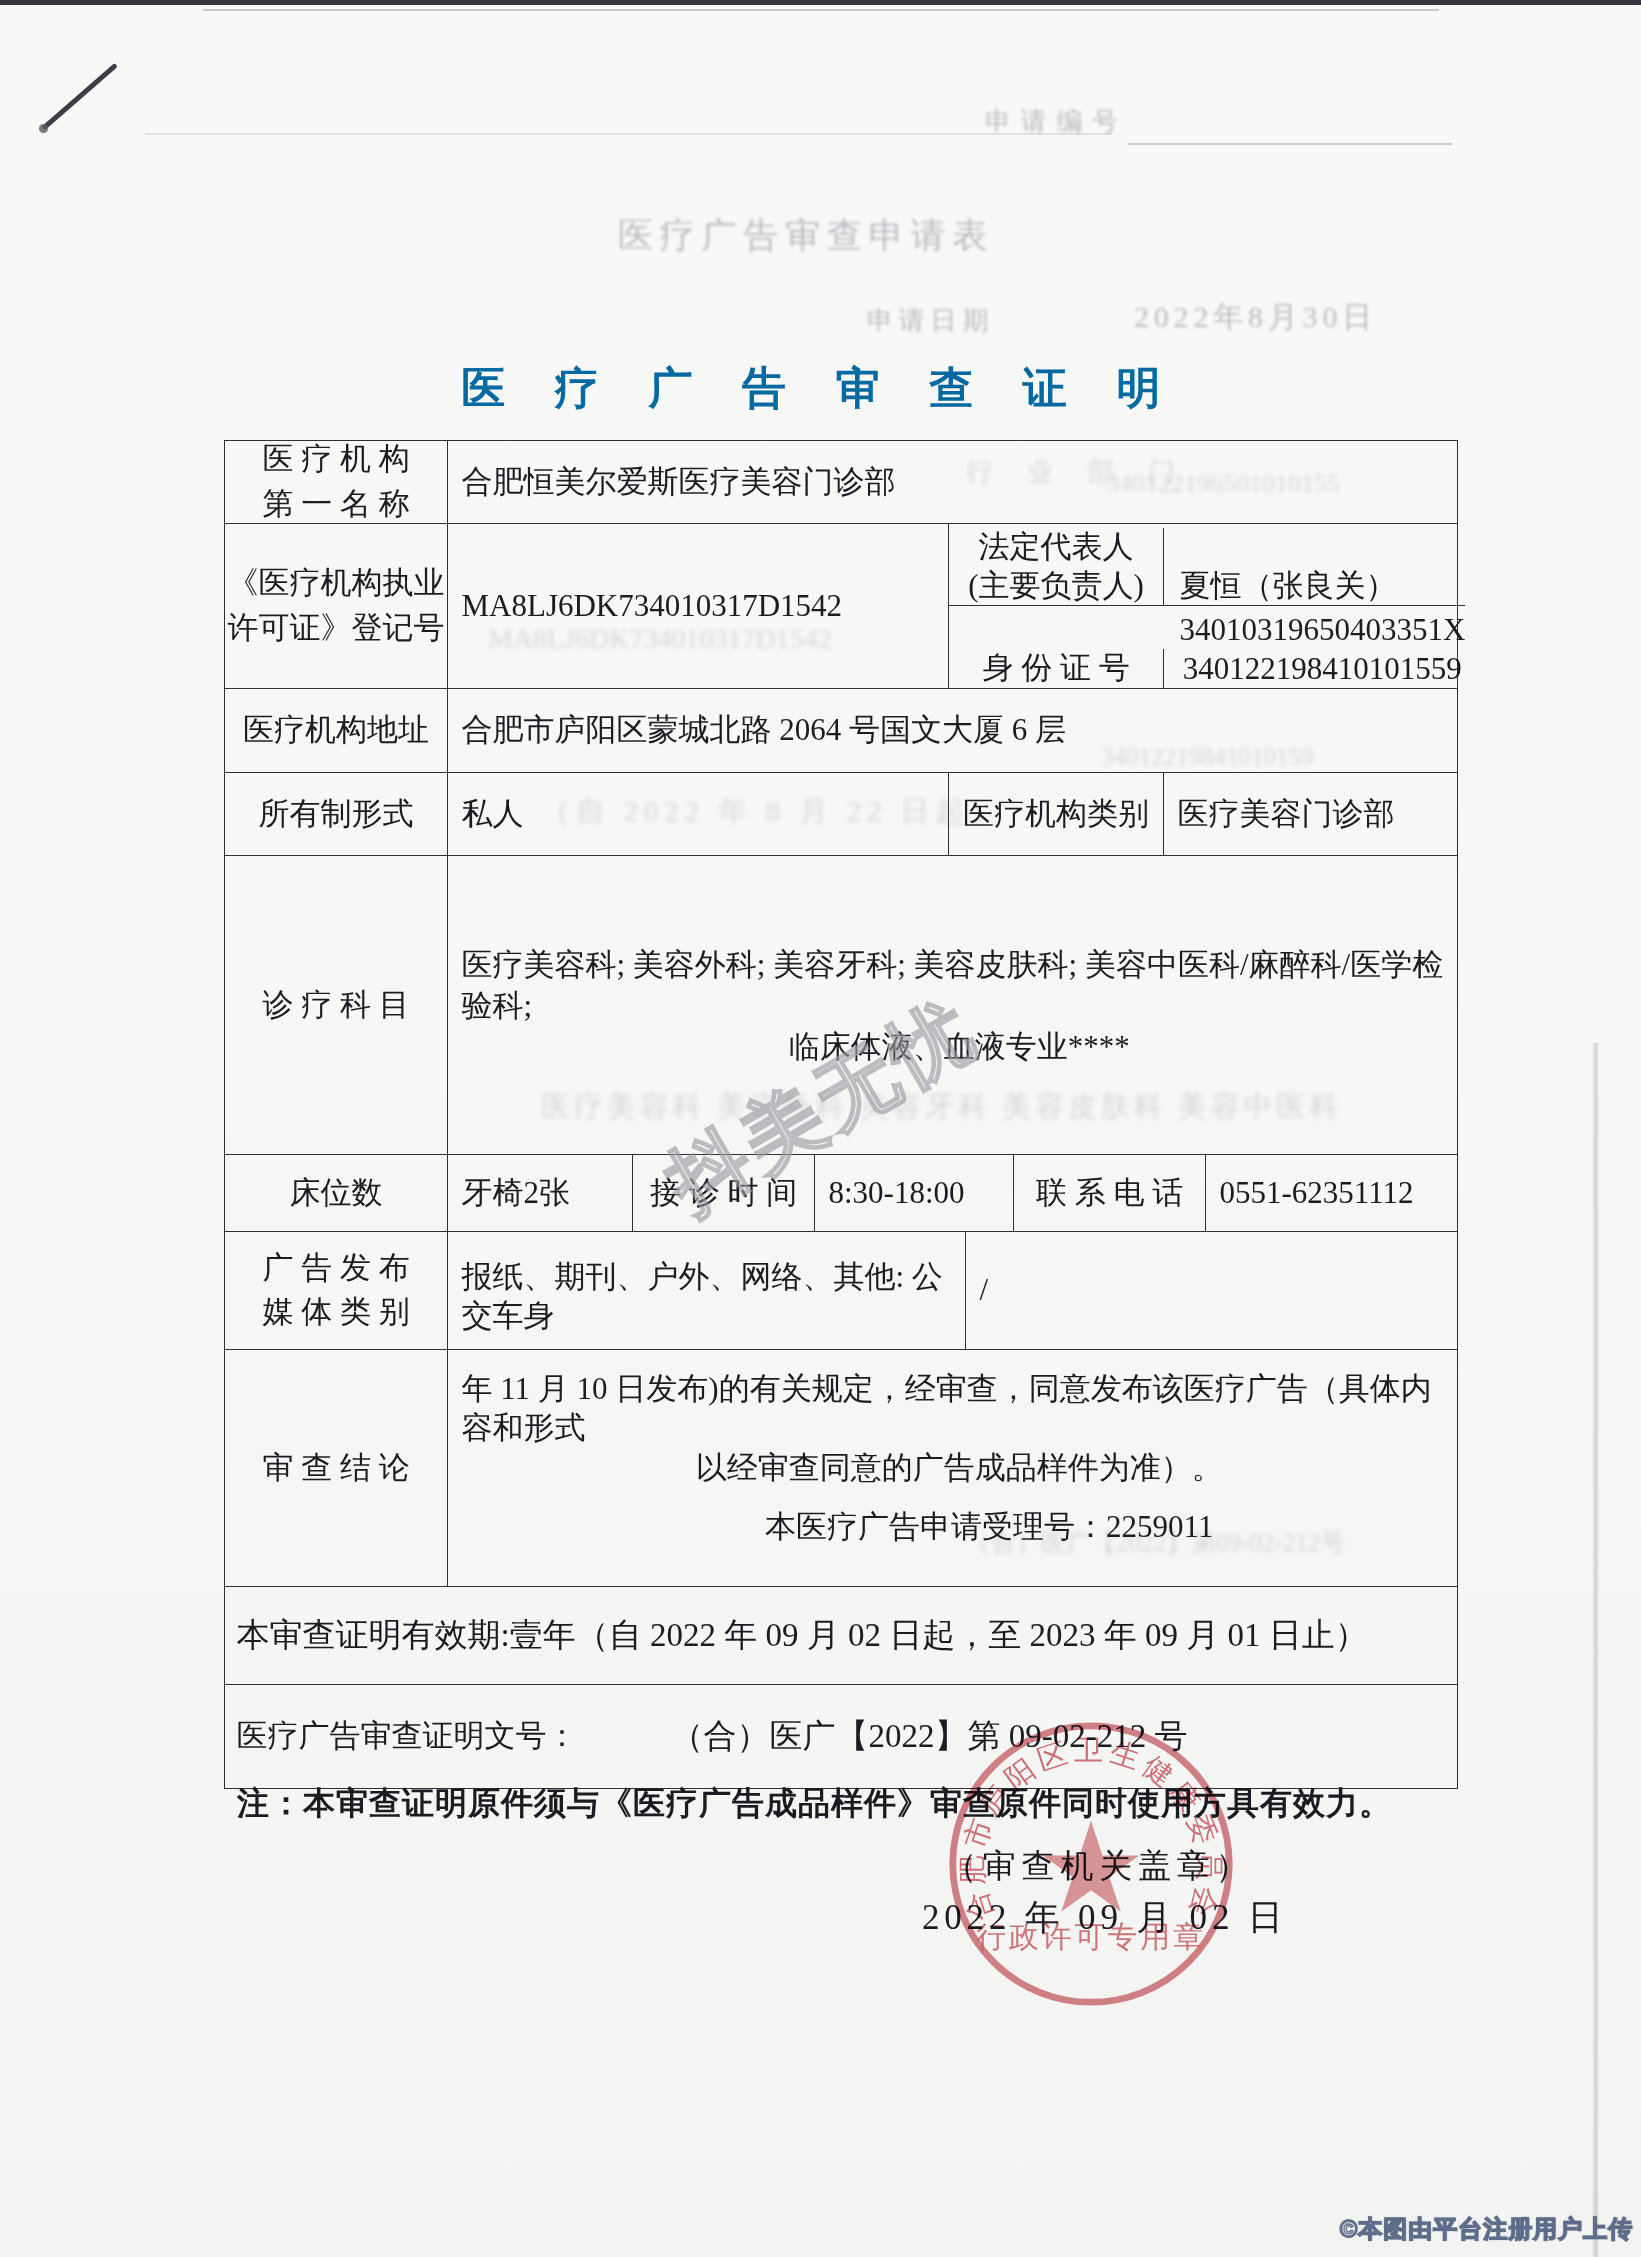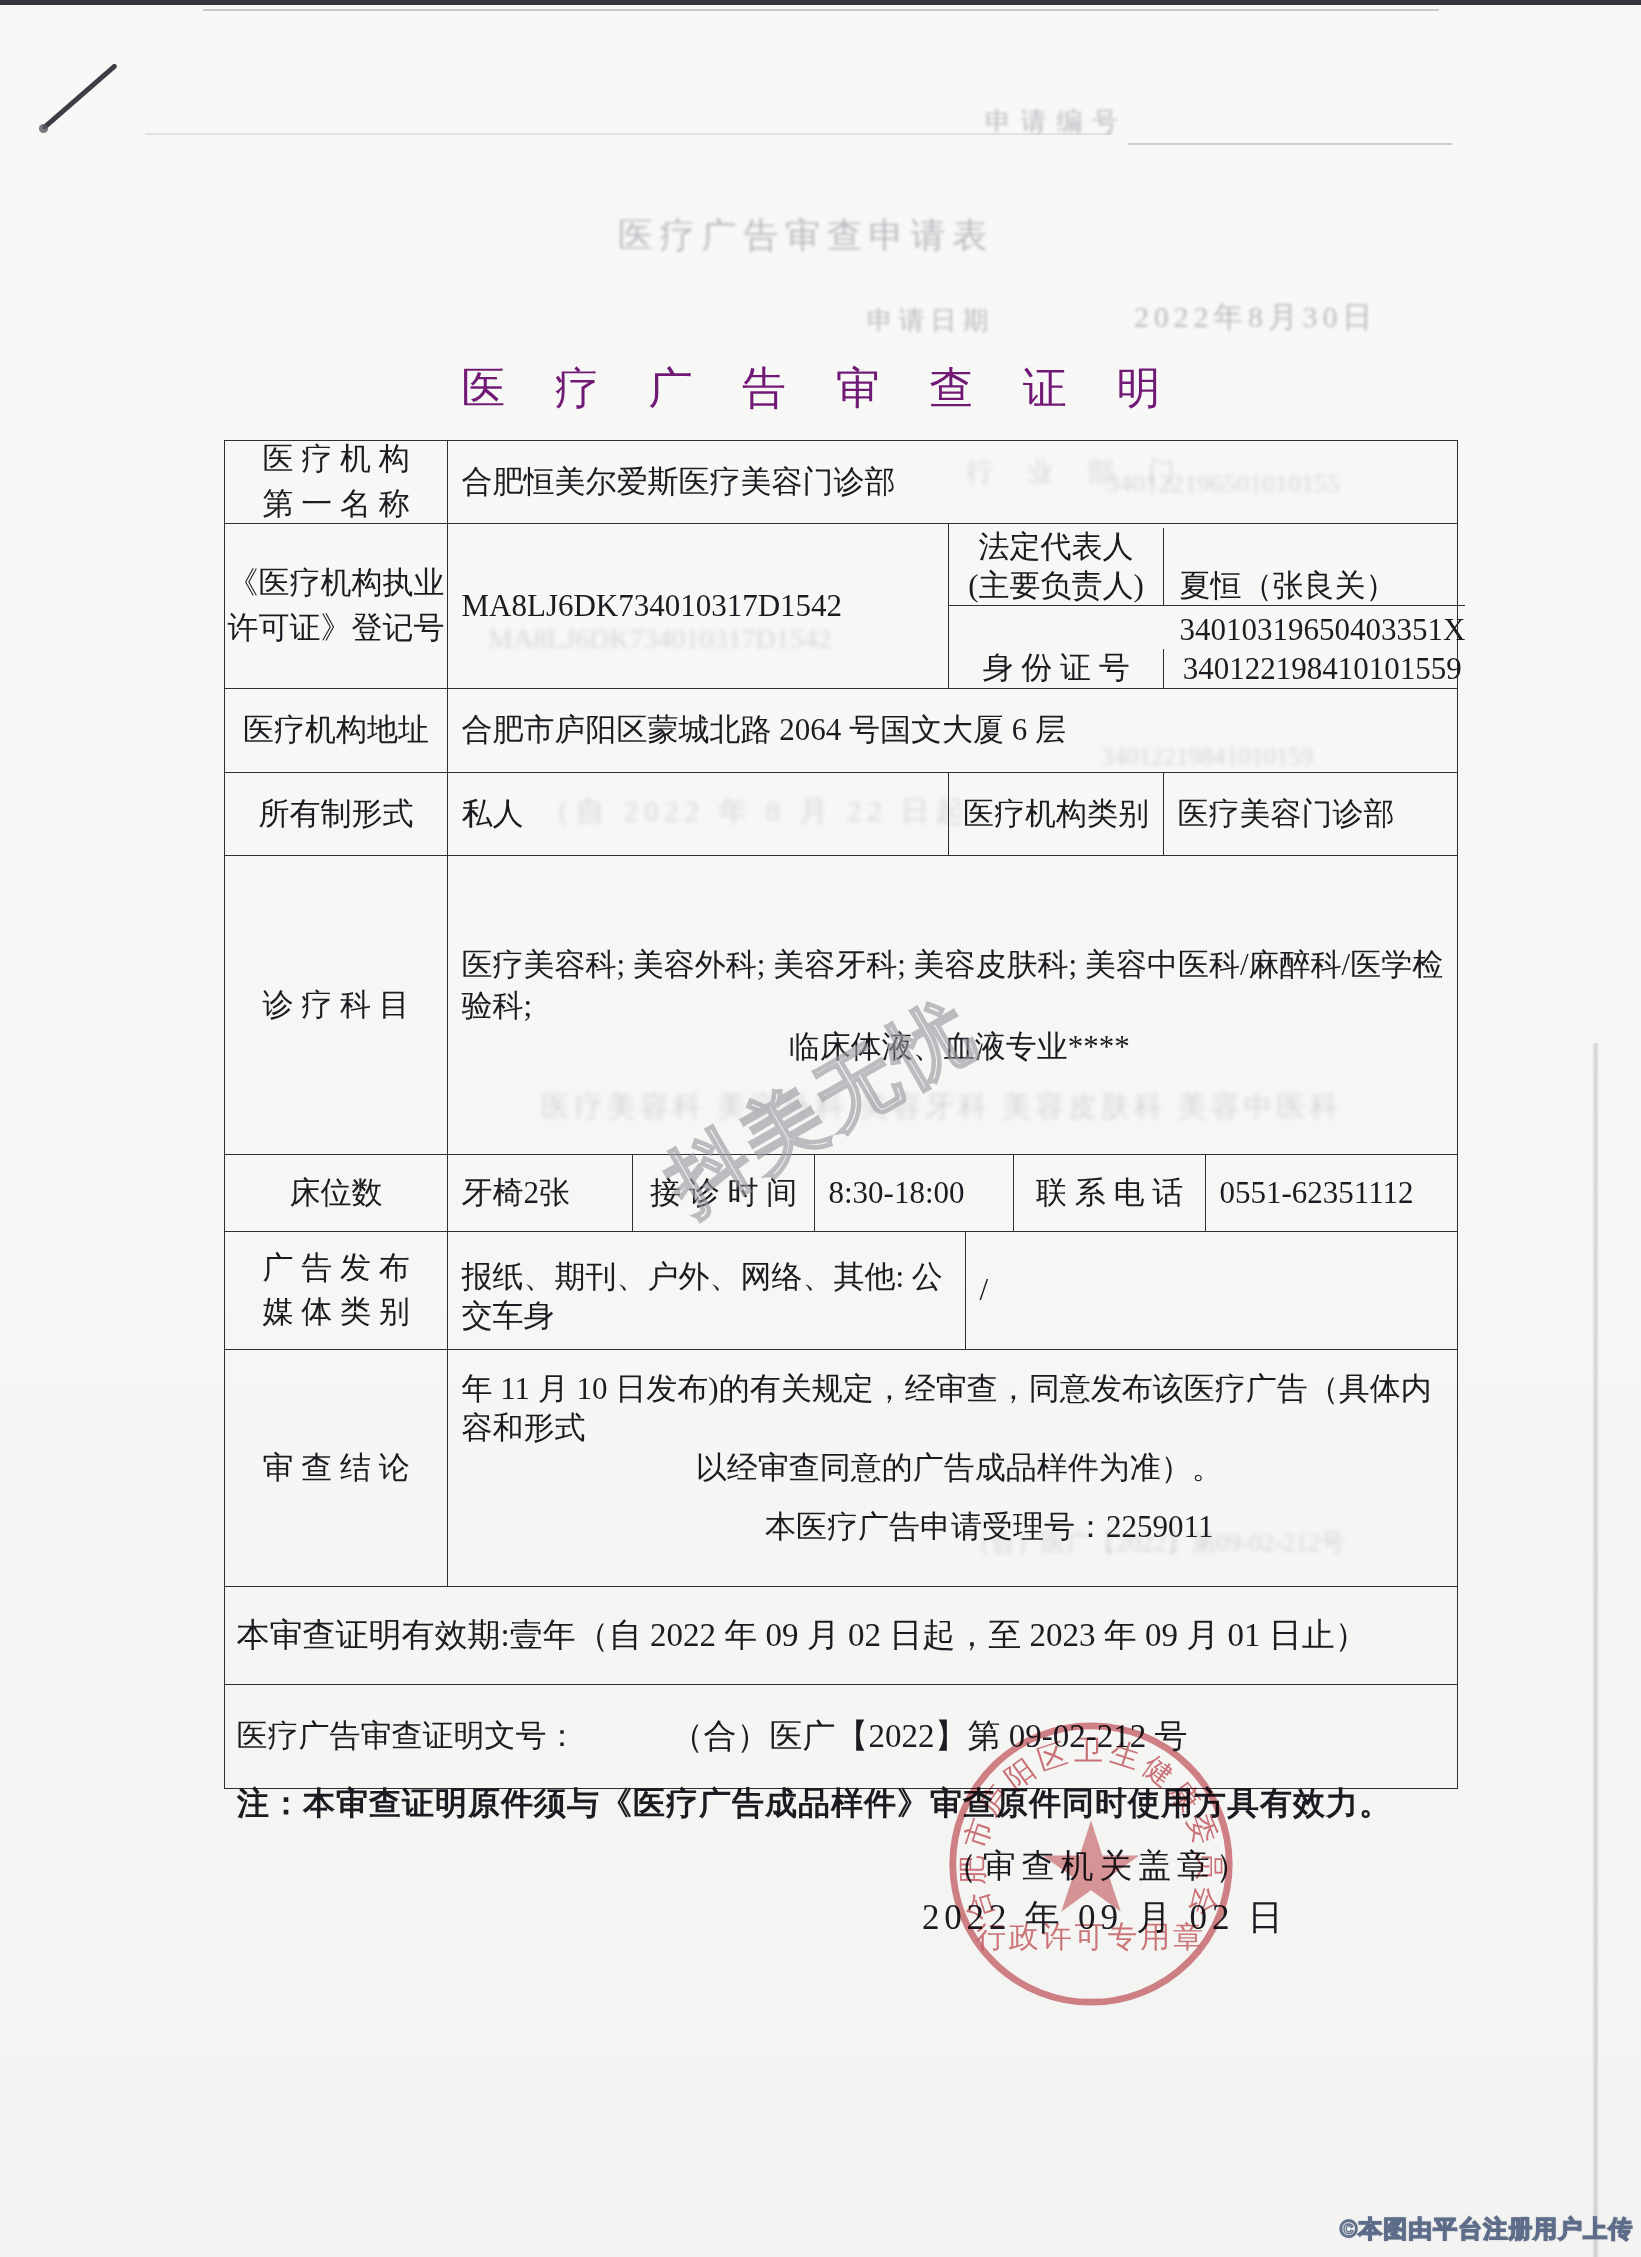--- a/index.html
+++ b/index.html
@@ -24,22 +24,22 @@
   .pencil{left:43px;top:126px;width:97px;height:4.8px;background:#3d3d46;border-radius:2.9px;
     transform:rotate(-41deg);transform-origin:left center;}
   .pencil-dot{left:39px;top:124px;width:8.7px;height:8.7px;border-radius:50%;background:#5a5a63;opacity:.8;}
 
   
   .ghost{color:var(--ghost);filter:blur(1.5px);white-space:nowrap;}
   .ghost.b2{filter:blur(2.1px);opacity:.55;}
   .ghost-line{background:rgba(120,125,138,0.35);height:1.9px;}
 
   
-  .title{left:0;top:359px;width:1641px;text-align:center;font-size:44px;font-weight:400;
-    letter-spacing:19.3px;color:#701a75;}
+  .title{left:0;top:359px;width:1641px;text-align:center;font-size:44px;font-weight:700;
+    letter-spacing:19.3px;color:#0369a1;}
 
   
   .table{left:224px;top:440px;width:1234px;border:1.9px solid var(--line);box-sizing:border-box;
     background:rgba(255,255,255,0.0);}
   .row{display:flex;border-bottom:1.9px solid var(--line);box-sizing:border-box;}
   .row.last{border-bottom:none;}
   .cell{display:flex;align-items:center;border-right:1.9px solid var(--line);box-sizing:border-box;
     font-size:31px;line-height:1.25;}
   .cell:last-child{border-right:none;}
   .lab{flex:0 0 223px;flex-direction:column;justify-content:center;text-align:center;}

